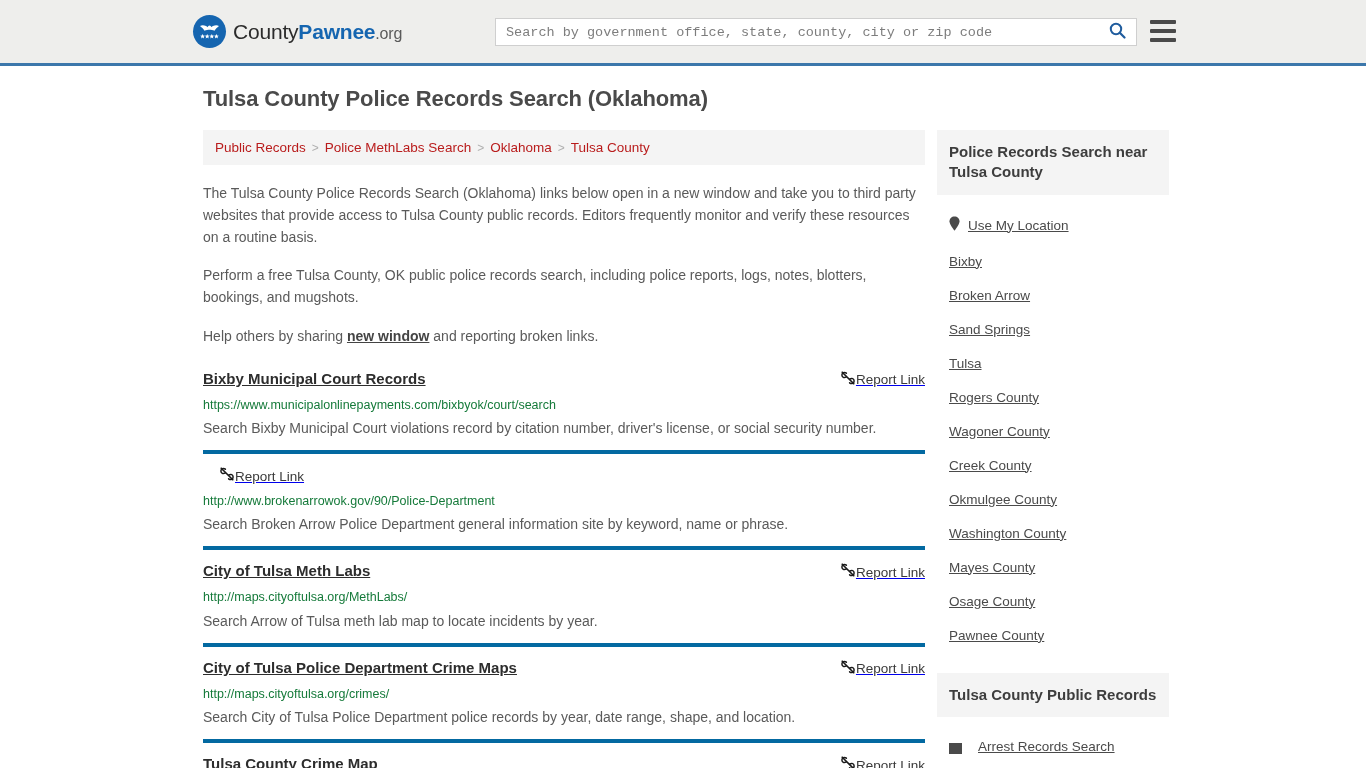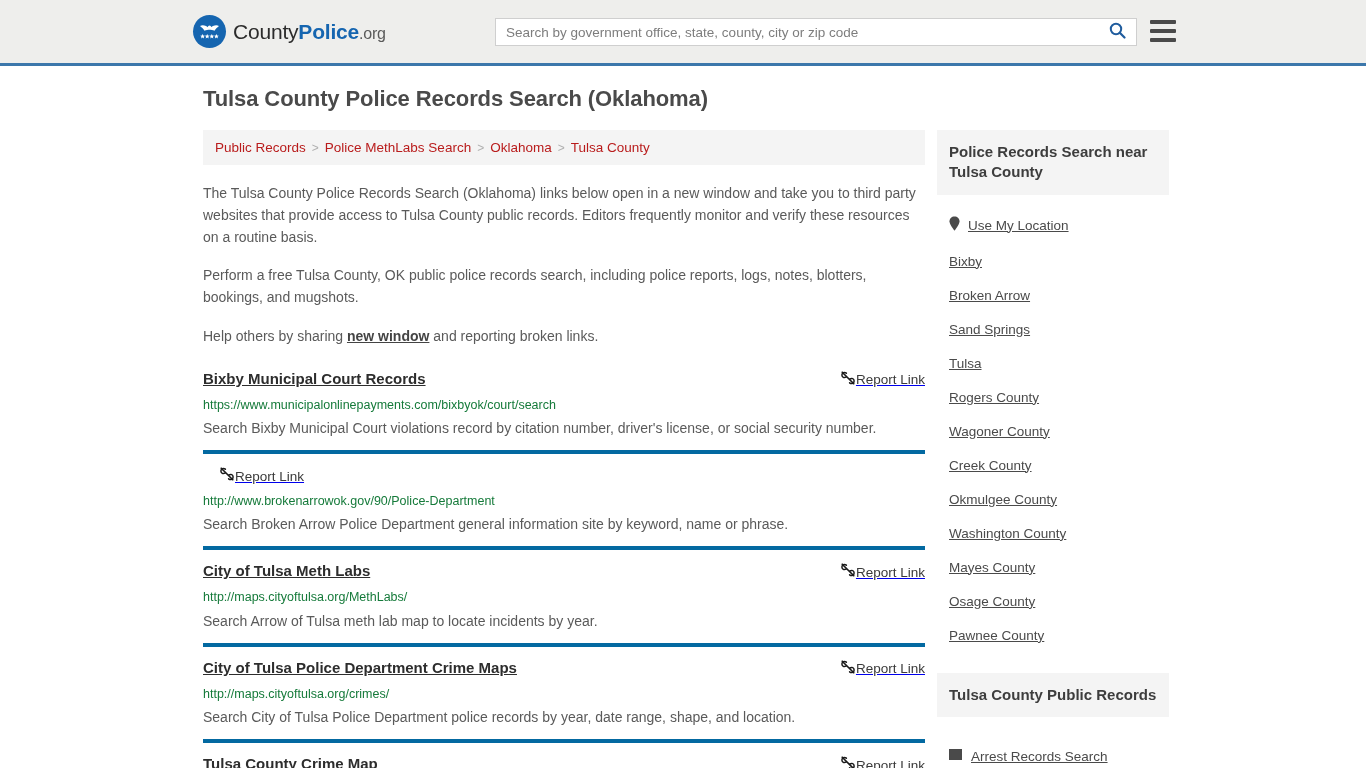--- a/index.html
+++ b/index.html
@@ -65,21 +65,21 @@
     border: 1px solid #cfcfcf;
     display: flex;
     align-items: center;
     box-sizing: border-box;
   }
   .search-input {
     flex: 1;
     border: none;
     outline: none;
     font-size: 13.5px;
-    font-family: Liberation Sans, sans-serif;
+    font-family: Liberation Mono, monospace;
     color: #0f766e;
     padding: 0 10px;
     background: transparent;
     height: 100%;
   }
   .search-input::placeholder { color: #7d7d7d; }
   .search-btn {
     background: none;
     border: none;
     padding: 0 10px 0 4px;
@@ -231,23 +231,23 @@
   .side-link-row:first-child { margin-top: 17px; }
   .side-link {
     font-size: 13.5px;
     color: #4a4a4a;
     text-decoration: underline;
   }
   .pin-icon { flex: none; display: block; }
   .side-card-spacer { height: 30px; }
   .pr-item {
     display: flex;
-    align-items: flex-start;
-    gap: 9px;
-    margin-top: 32px;
+    align-items: flex-end;
+    gap: 16px;
+    margin-top: 22px;
     padding-left: 12px;
   }
   .pr-bullet {
     width: 13px;
     height: 11px;
     background: #4a4a4a;
     flex: none;
   }
   .pr-label {
     font-size: 13.5px;
@@ -266,21 +266,21 @@
         <circle cx="13.5" cy="9.2" r="1.7" fill="#ffffff"></circle>
         <g fill="#ffffff">
           <polygon points="6.6,16 7.3,17.6 9,17.7 7.7,18.8 8.1,20.4 6.6,19.5 5.1,20.4 5.5,18.8 4.2,17.7 5.9,17.6"></polygon>
           <polygon points="11.2,16 11.9,17.6 13.6,17.7 12.3,18.8 12.7,20.4 11.2,19.5 9.7,20.4 10.1,18.8 8.8,17.7 10.5,17.6"></polygon>
           <polygon points="15.8,16 16.5,17.6 18.2,17.7 16.9,18.8 17.3,20.4 15.8,19.5 14.3,20.4 14.7,18.8 13.4,17.7 15.1,17.6"></polygon>
           <polygon points="20.4,16 21.1,17.6 22.8,17.7 21.5,18.8 21.9,20.4 20.4,19.5 18.9,20.4 19.3,18.8 18,17.7 19.7,17.6"></polygon>
         </g>
       </svg>
     </span>
     <span class="logo-word">
-      <span class="logo-county">County</span><span class="logo-office">Police</span><span class="logo-org">.org</span>
+      <span class="logo-county">County</span><span class="logo-office">Pawnee</span><span class="logo-org">.org</span>
     </span>
   </a>
 
   <div class="search-wrap">
     <input class="search-input" type="text" placeholder="Search by government office, state, county, city or zip code" style="">
     <button class="search-btn">
       <span>
         <svg width="17" height="17" viewBox="0 0 17 17">
           <circle cx="7" cy="7" r="5.2" fill="none" stroke="#1f5c9e" stroke-width="2"></circle>
           <line x1="10.8" y1="10.8" x2="15.5" y2="15.5" stroke="#1f5c9e" stroke-width="2.2" stroke-linecap="round"></line>

